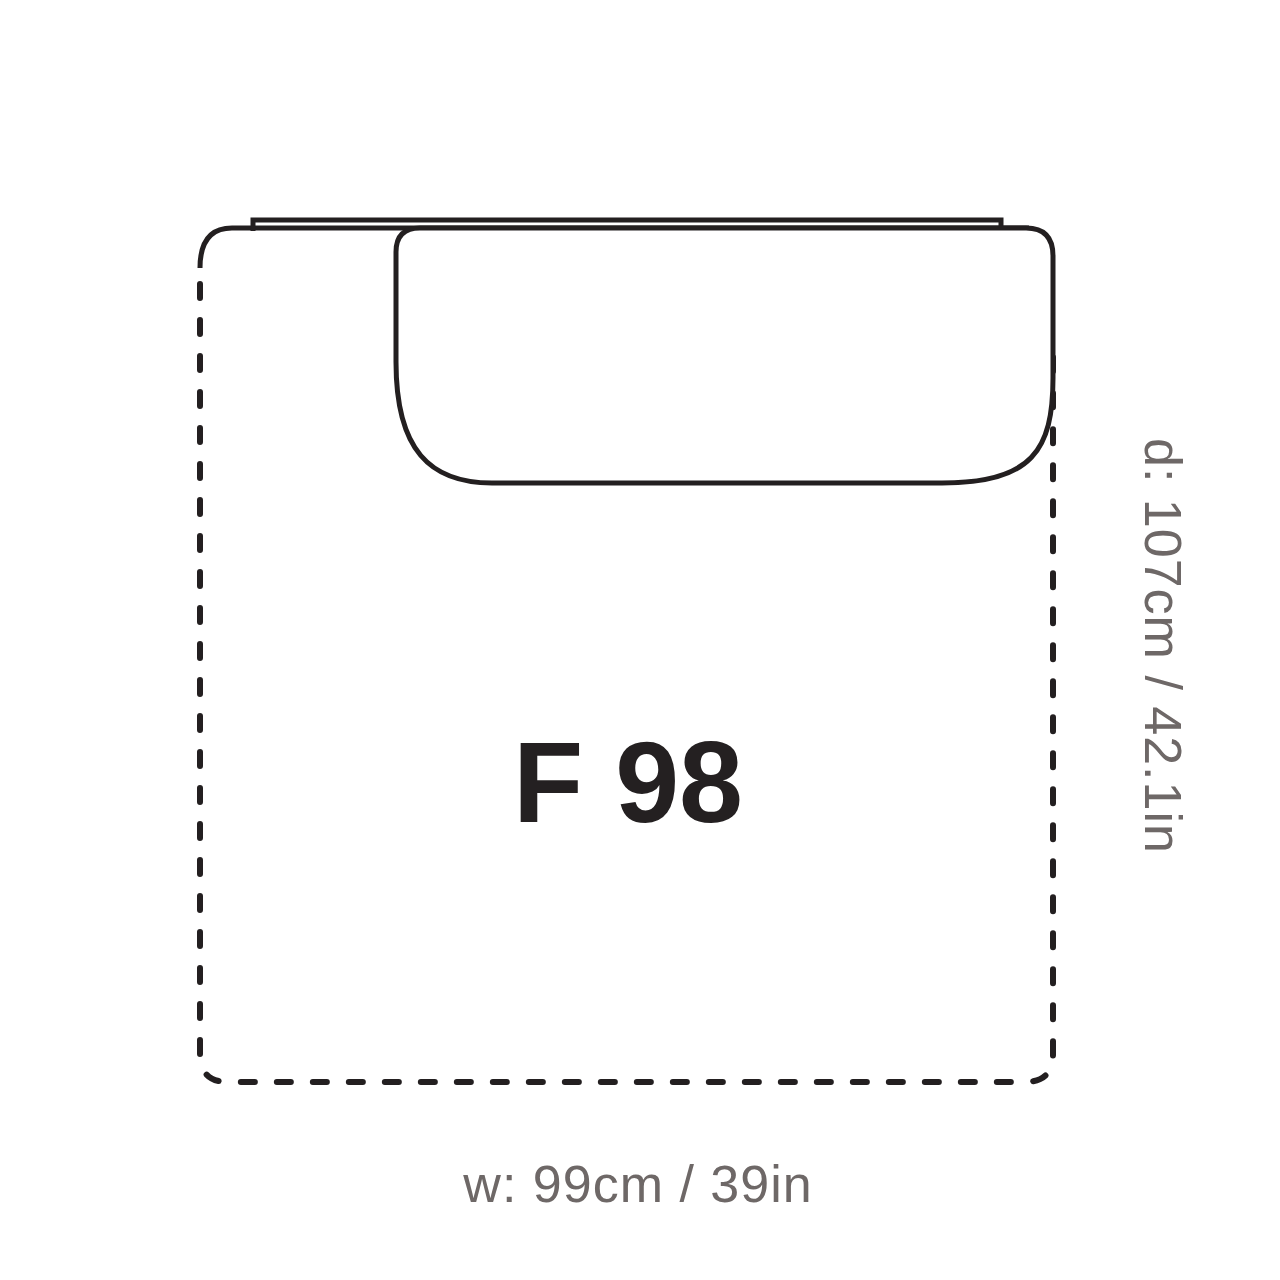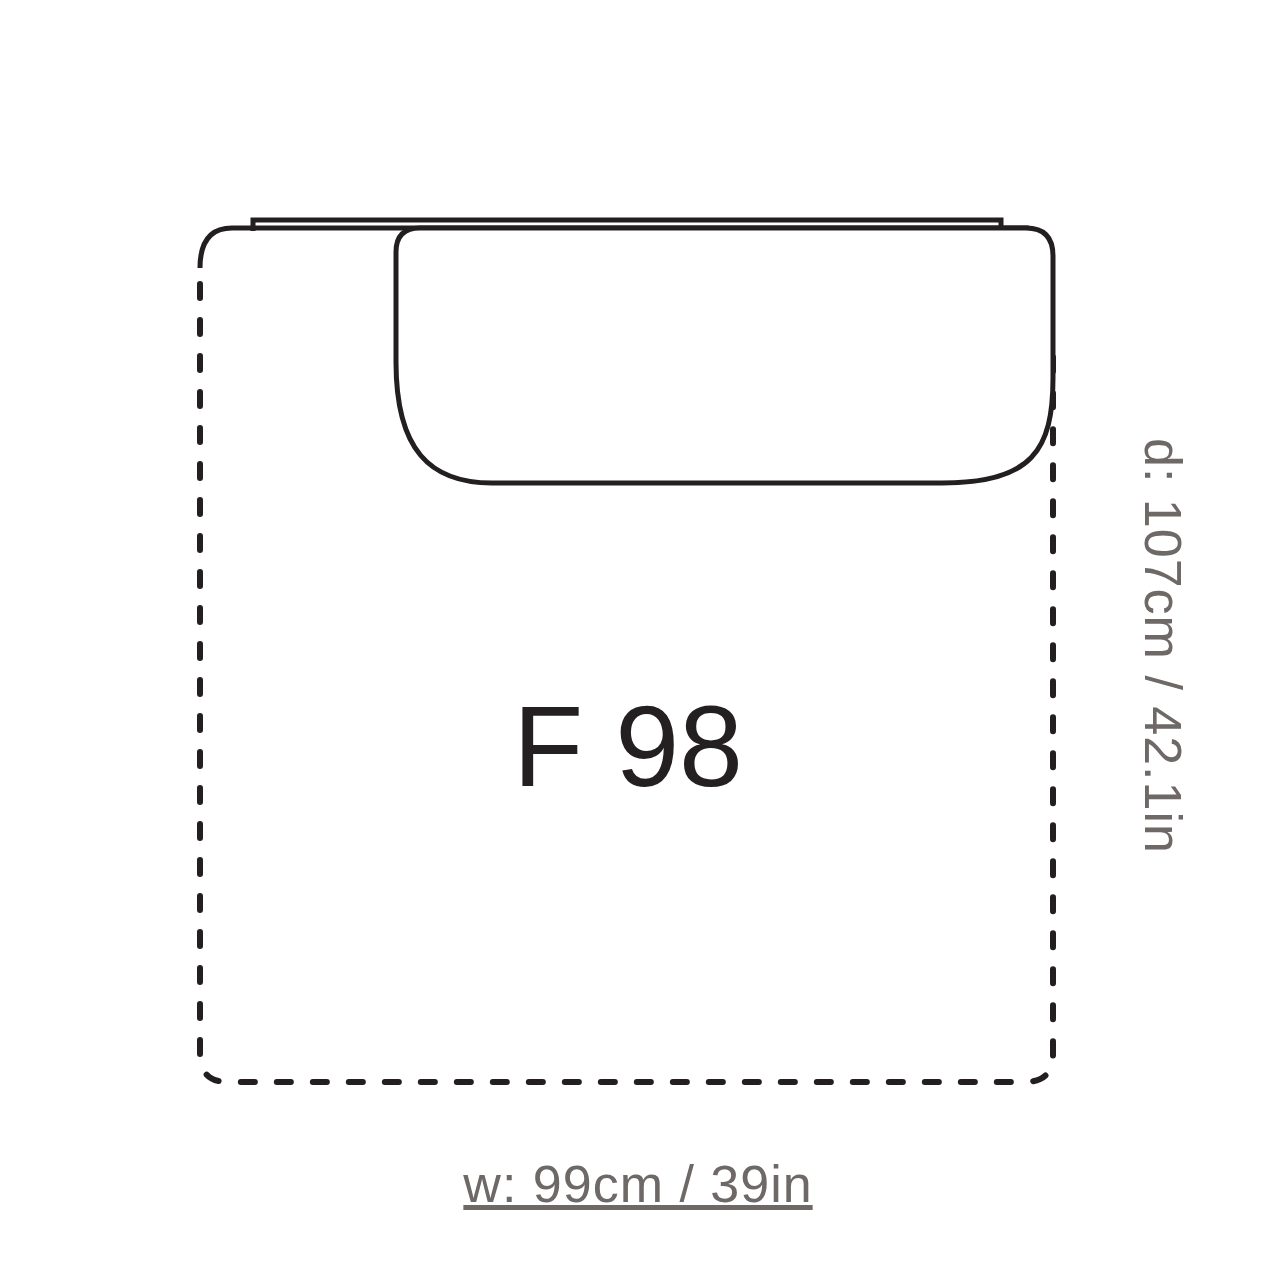--- a/index.html
+++ b/index.html
@@ -25,43 +25,42 @@
   .diagram-svg path {
     fill: none;
     stroke: var(--line, #231f20);
   }
   .diagram-svg path.filled {
     fill: #ffffff;
   }
   .module-label {
     position: absolute;
     left: 628px;
-    top: 746px;
+    top: 782px;
     transform: translate(-50%, -50%);
     font-size: 115px;
-    font-weight: 400;
+    font-weight: 700;
     letter-spacing: 0px;
     color: var(--label, #242021);
     white-space: nowrap;
     line-height: 1;
   }
   .dim-label {
     position: absolute;
     font-size: 52px;
     font-weight: 300;
     letter-spacing: 1px;
     color: var(--dimension, #6e6867);
     white-space: nowrap;
     line-height: 1;
   }
   .dim-label.width {
     left: 638px;
     top: 1184px;
     transform: translate(-50%, -50%);
-    text-decoration: underline;
   }
   .dim-label.depth {
     left: 1163px;
     top: 646px;
     transform: translate(-50%, -50%) rotate(90deg);
   }
 </style>
 </head>
 <body>
 

